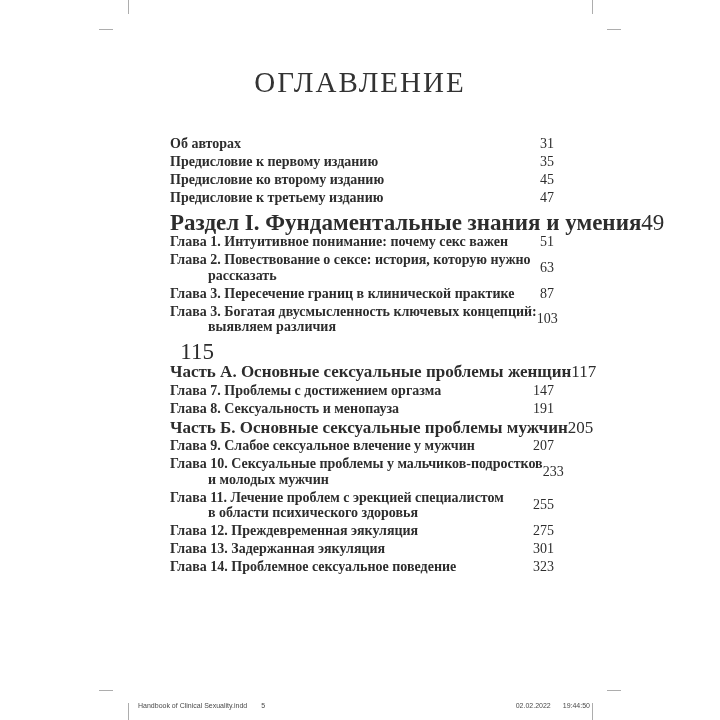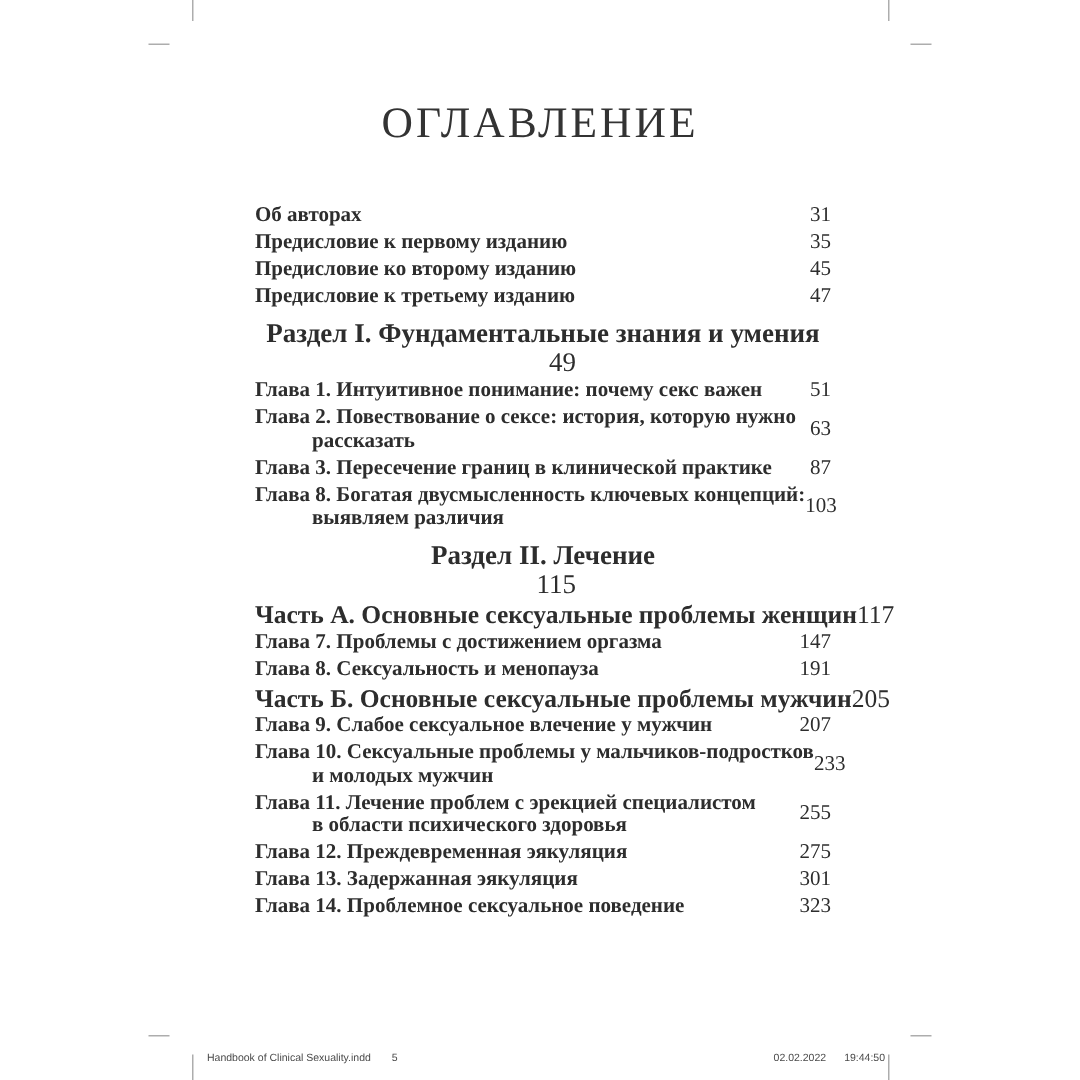--- a/index.html
+++ b/index.html
@@ -59,24 +59,23 @@
     text-align: right;
     font-weight: 400;
     white-space: nowrap;
   }
   .entry.front,
   .entry.chapter {
     font-size: 14px;
     line-height: 15.5px;
   }
   .entry.section {
-    font-size: 18px;
+    font-size: 23px;
     line-height: 19px;
     margin-top: 7px;
-    flex-direction: column;
   }
   .entry.part {
     font-size: 17px;
     line-height: 17px;
     margin-top: 2px;
   }
 
   
   .footer-left {
     position: absolute;
@@ -181,29 +180,26 @@
     <div class="num">63</div>
   </div>
       <div class="entry chapter">
     <div class="label">
           <span class="line">Глава 3. Пересечение границ в клинической практике</span>
         </div>
     <div class="num">87</div>
   </div>
       <div class="entry chapter">
     <div class="label">
-          <span class="line">Глава 8. Богатая двусмысленность ключевых концепций:</span>
+          <span class="line">Глава 3. Богатая двусмысленность ключевых концепций:</span>
           <span class="line">выявляем различия</span>
         </div>
     <div class="num">103</div>
   </div>
       <div class="entry section">
-    <div class="label">
-          <span class="line">Раздел II. Лечение</span>
-        </div>
     <div class="num">115</div>
   </div>
       <div class="entry part">
     <div class="label">
           <span class="line">Часть А. Основные сексуальные проблемы женщин</span>
         </div>
     <div class="num">117</div>
   </div>
       <div class="entry chapter">
     <div class="label">

